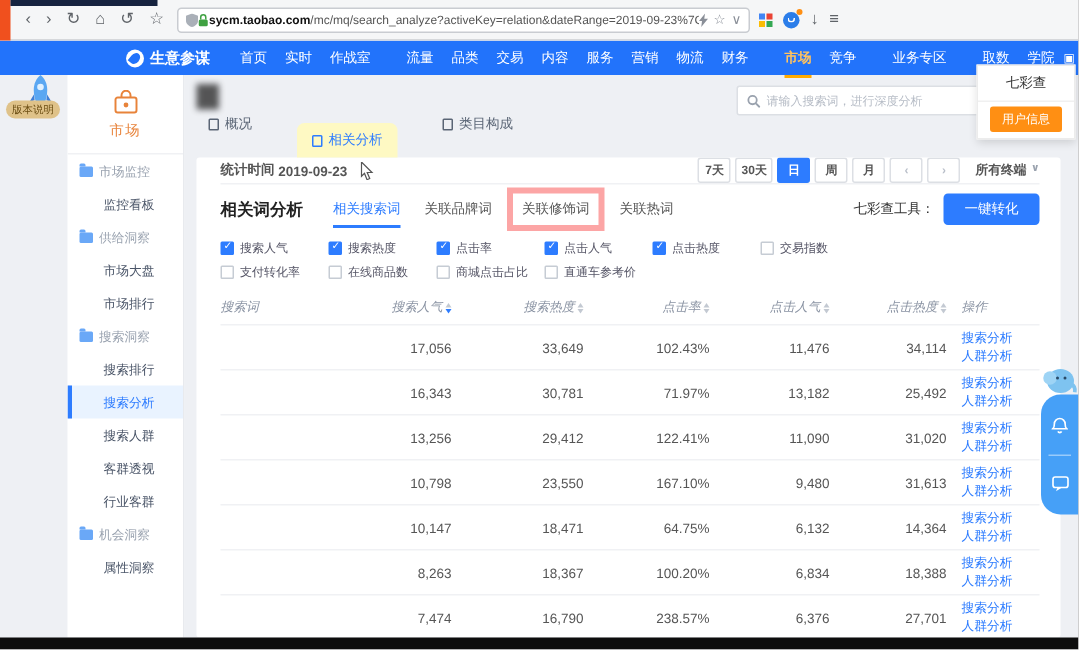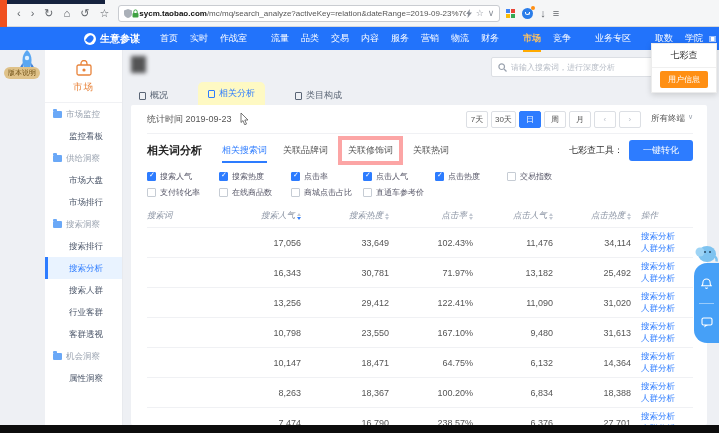--- a/index.html
+++ b/index.html
@@ -51,29 +51,29 @@
 
   
   .main { flex:1; position:relative; overflow:hidden; }
   .main-top { position:relative; height:35px; }
   .blurkw { position:absolute; left:8px; top:6px; width:15px; height:17px; background:#2e2e2e; filter:blur(2px); opacity:.8; }
   .searchbox { position:absolute; right:56px; top:7px; width:172px; height:20px; background:#fff; border:1px solid #dcdfe4; border-radius:2px; display:flex; align-items:center; padding:0 6px; gap:4px; }
   .searchbox input { border:none; outline:none; flex:1; font-size:8px; color:#333; background:transparent; font-family:inherit; }
   .searchbox input::placeholder { color:#b6bcc6; }
 
   .tabs { height:20px; display:flex; align-items:flex-end; padding-left:16px; gap:30px; }
-  .tab { display:flex; align-items:center; gap:4px; font-size:9px; color:#5a6575; padding-bottom:3px; cursor:pointer; }
+  .tab { display:flex; align-items:center; gap:4px; font-size:9px; color:#5a6575; padding-bottom:16px; cursor:pointer; }
   .tab .doc { width:7px; height:8px; border:1px solid currentColor; border-radius:1px; }
   .tab.active { position:relative; background:#fef9c3; color:#2d7cff; padding:5px 10px; border-radius:5px 5px 0 0; }
   .tab.active::before, .tab.active::after { content:""; position:absolute; bottom:0; width:14px; height:100%; background:#fff; z-index:-1; }
   .tab.active::before { left:-7px; transform:skewX(-18deg); border-radius:5px 0 0 0; }
   .tab.active::after { right:-7px; transform:skewX(18deg); border-radius:0 5px 0 0; }
 
   .card { margin:0 12px 0 8px; background:#fff; height:320px; overflow:hidden; padding:0 14px 0 16px; border-radius:2px; }
-  .statrow { height:29px; display:flex; align-items:center; border-bottom:1px solid #f0f1f4; font-size:9px; color:#555; }
+  .statrow { height:18px; display:flex; align-items:center; border-bottom:1px solid #f0f1f4; font-size:9px; color:#555;font-weight:bold; }
   .statrow .grp { margin-left:auto; display:flex; align-items:center; gap:3px; }
   .pbtn { min-width:22px; height:17px; line-height:15px; text-align:center; border:1px solid #dcdfe4; background:#fff; font-size:8px; color:#555; border-radius:2px; padding:0 3px; cursor:pointer; }
   .pbtn.active { background:#2d7cff; border-color:#2d7cff; color:#fff; }
   .pbtn.arrow { color:#b9bfc9; }
   .terminal { display:flex; align-items:flex-start; gap:3px; margin-left:10px; font-size:8.5px; color:#555; cursor:pointer; }
 
   .secrow { height:32px; display:flex; align-items:center; }
   .sectitle { font-size:11px; font-weight:bold; color:#222; }
   .subtabs { display:flex; align-items:center; gap:16px; margin-left:20px; font-size:9px; color:#555; }
   .stab { cursor:pointer; position:relative; padding:6px 0; }
@@ -227,22 +227,22 @@
         </div>
       <div class="sb-it">市场大盘</div>
       <div class="sb-it">市场排行</div>
       <div class="sb-sec">
           <span class="folder"></span>
           <span>搜索洞察</span>
         </div>
       <div class="sb-it">搜索排行</div>
       <div class="sb-it active">搜索分析</div>
       <div class="sb-it">搜索人群</div>
+      <div class="sb-it">客群透视</div>
       <div class="sb-it">行业客群</div>
-      <div class="sb-it">客群透视</div>
       <div class="sb-sec">
           <span class="folder"></span>
           <span>机会洞察</span>
         </div>
       <div class="sb-it">属性洞察</div>
     </div>
 
     <div class="main">
       <div class="main-top">
         <div class="blurkw"></div>

